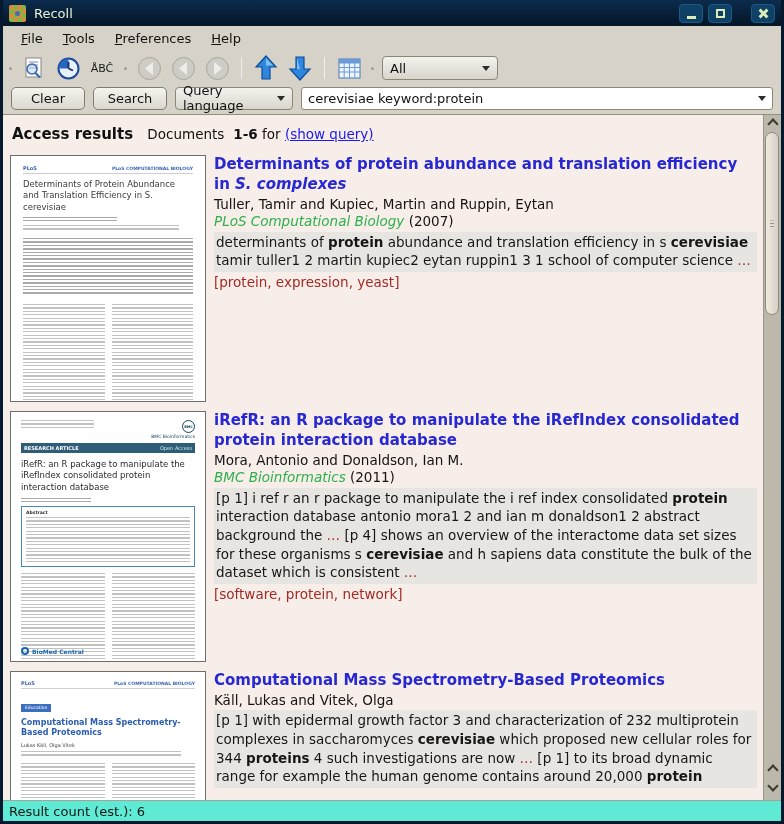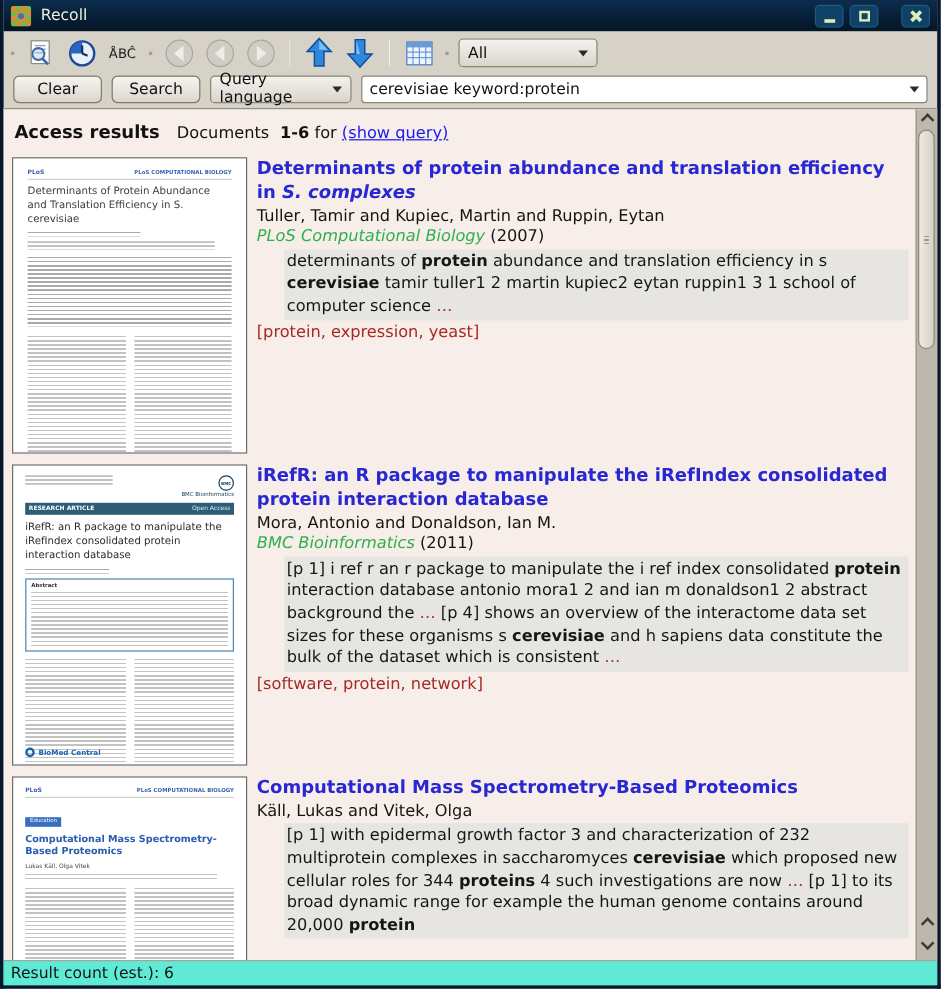--- a/index.html
+++ b/index.html
@@ -110,21 +110,21 @@
   .tt3-title{ font-size:8px; font-weight:bold; color:#2a5db0; margin-bottom:4px; line-height:1.3; }
   .tt3-auth{ font-size:5px; color:#444; margin-bottom:3px; }
 
   .etext{ flex:1; min-width:0; }
   .etitle{ font-size:15px; font-weight:bold; color:#2828d2; line-height:1.32; }
   .eauthors{ font-size:13.5px; color:#141414; line-height:1.3; margin-top:1px; }
   .ejournal{ font-size:13.5px; line-height:1.3; }
   .ejournal .jname{ color:#2eb04c; font-style:italic; }
   .ejournal .jyear{ color:#141414; }
   .esnippet{ font-size:13.5px; color:#161616; background:#e6e5e2; padding:1px 4px 2px 2px;
-    line-height:1.38; margin-top:1px;margin-left:23px; }
+    line-height:1.38; margin-top:1px; }
   .esnippet .red{ color:#b03028; }
   .ekeywords{ font-size:13.5px; color:#a52a24; line-height:1.35; margin-top:1px; }
 
   
   .scrollbar{ position:absolute; top:0; right:0; bottom:0; width:18px;
     background:#bcb8ac; border-left:1px solid #9a968c; }
   .sb-thumb{ position:absolute; left:1px; right:2px; top:17px; height:183px;
     background:linear-gradient(90deg,#efebe1,#d5d1c5); border:1px solid #8e8a80; border-radius:8px; }
   .grip{ position:absolute; left:4px; right:4px; top:50%; height:7px; transform:translateY(-50%);
     background:repeating-linear-gradient(to bottom,#9a968c 0 1px,transparent 1px 3px); }
@@ -151,20 +151,26 @@
         </div>
       <div class="winbtn">
           <div class="glyph-max"></div>
         </div>
       <div class="winbtn close">
           <div class="glyph-close"></div>
         </div>
     </div>
   </div>
 
+  <div class="menubar">
+    <div class="menu-item"><u>F</u>ile</div>
+    <div class="menu-item"><u>T</u>ools</div>
+    <div class="menu-item"><u>P</u>references</div>
+    <div class="menu-item"><u>H</u>elp</div>
+  </div>
 
   <div class="toolbar">
     <div class="tdot"></div>
     <div class="tbtn">
       <svg width="24" height="24" viewBox="0 0 24 24">
         <rect x="4" y="2" width="15" height="19" fill="#fdfdfd" stroke="#8a8a8a"></rect>
         <line x1="7" y1="6" x2="16" y2="6" stroke="#9a9ac0" stroke-width="1.2"></line>
         <line x1="7" y1="9" x2="16" y2="9" stroke="#9a9ac0" stroke-width="1.2"></line>
         <line x1="7" y1="12" x2="16" y2="12" stroke="#9a9ac0" stroke-width="1.2"></line>
         <circle cx="10" cy="13" r="5" fill="rgba(180,210,240,.45)" stroke="#3a6aaa" stroke-width="1.6"></circle>

